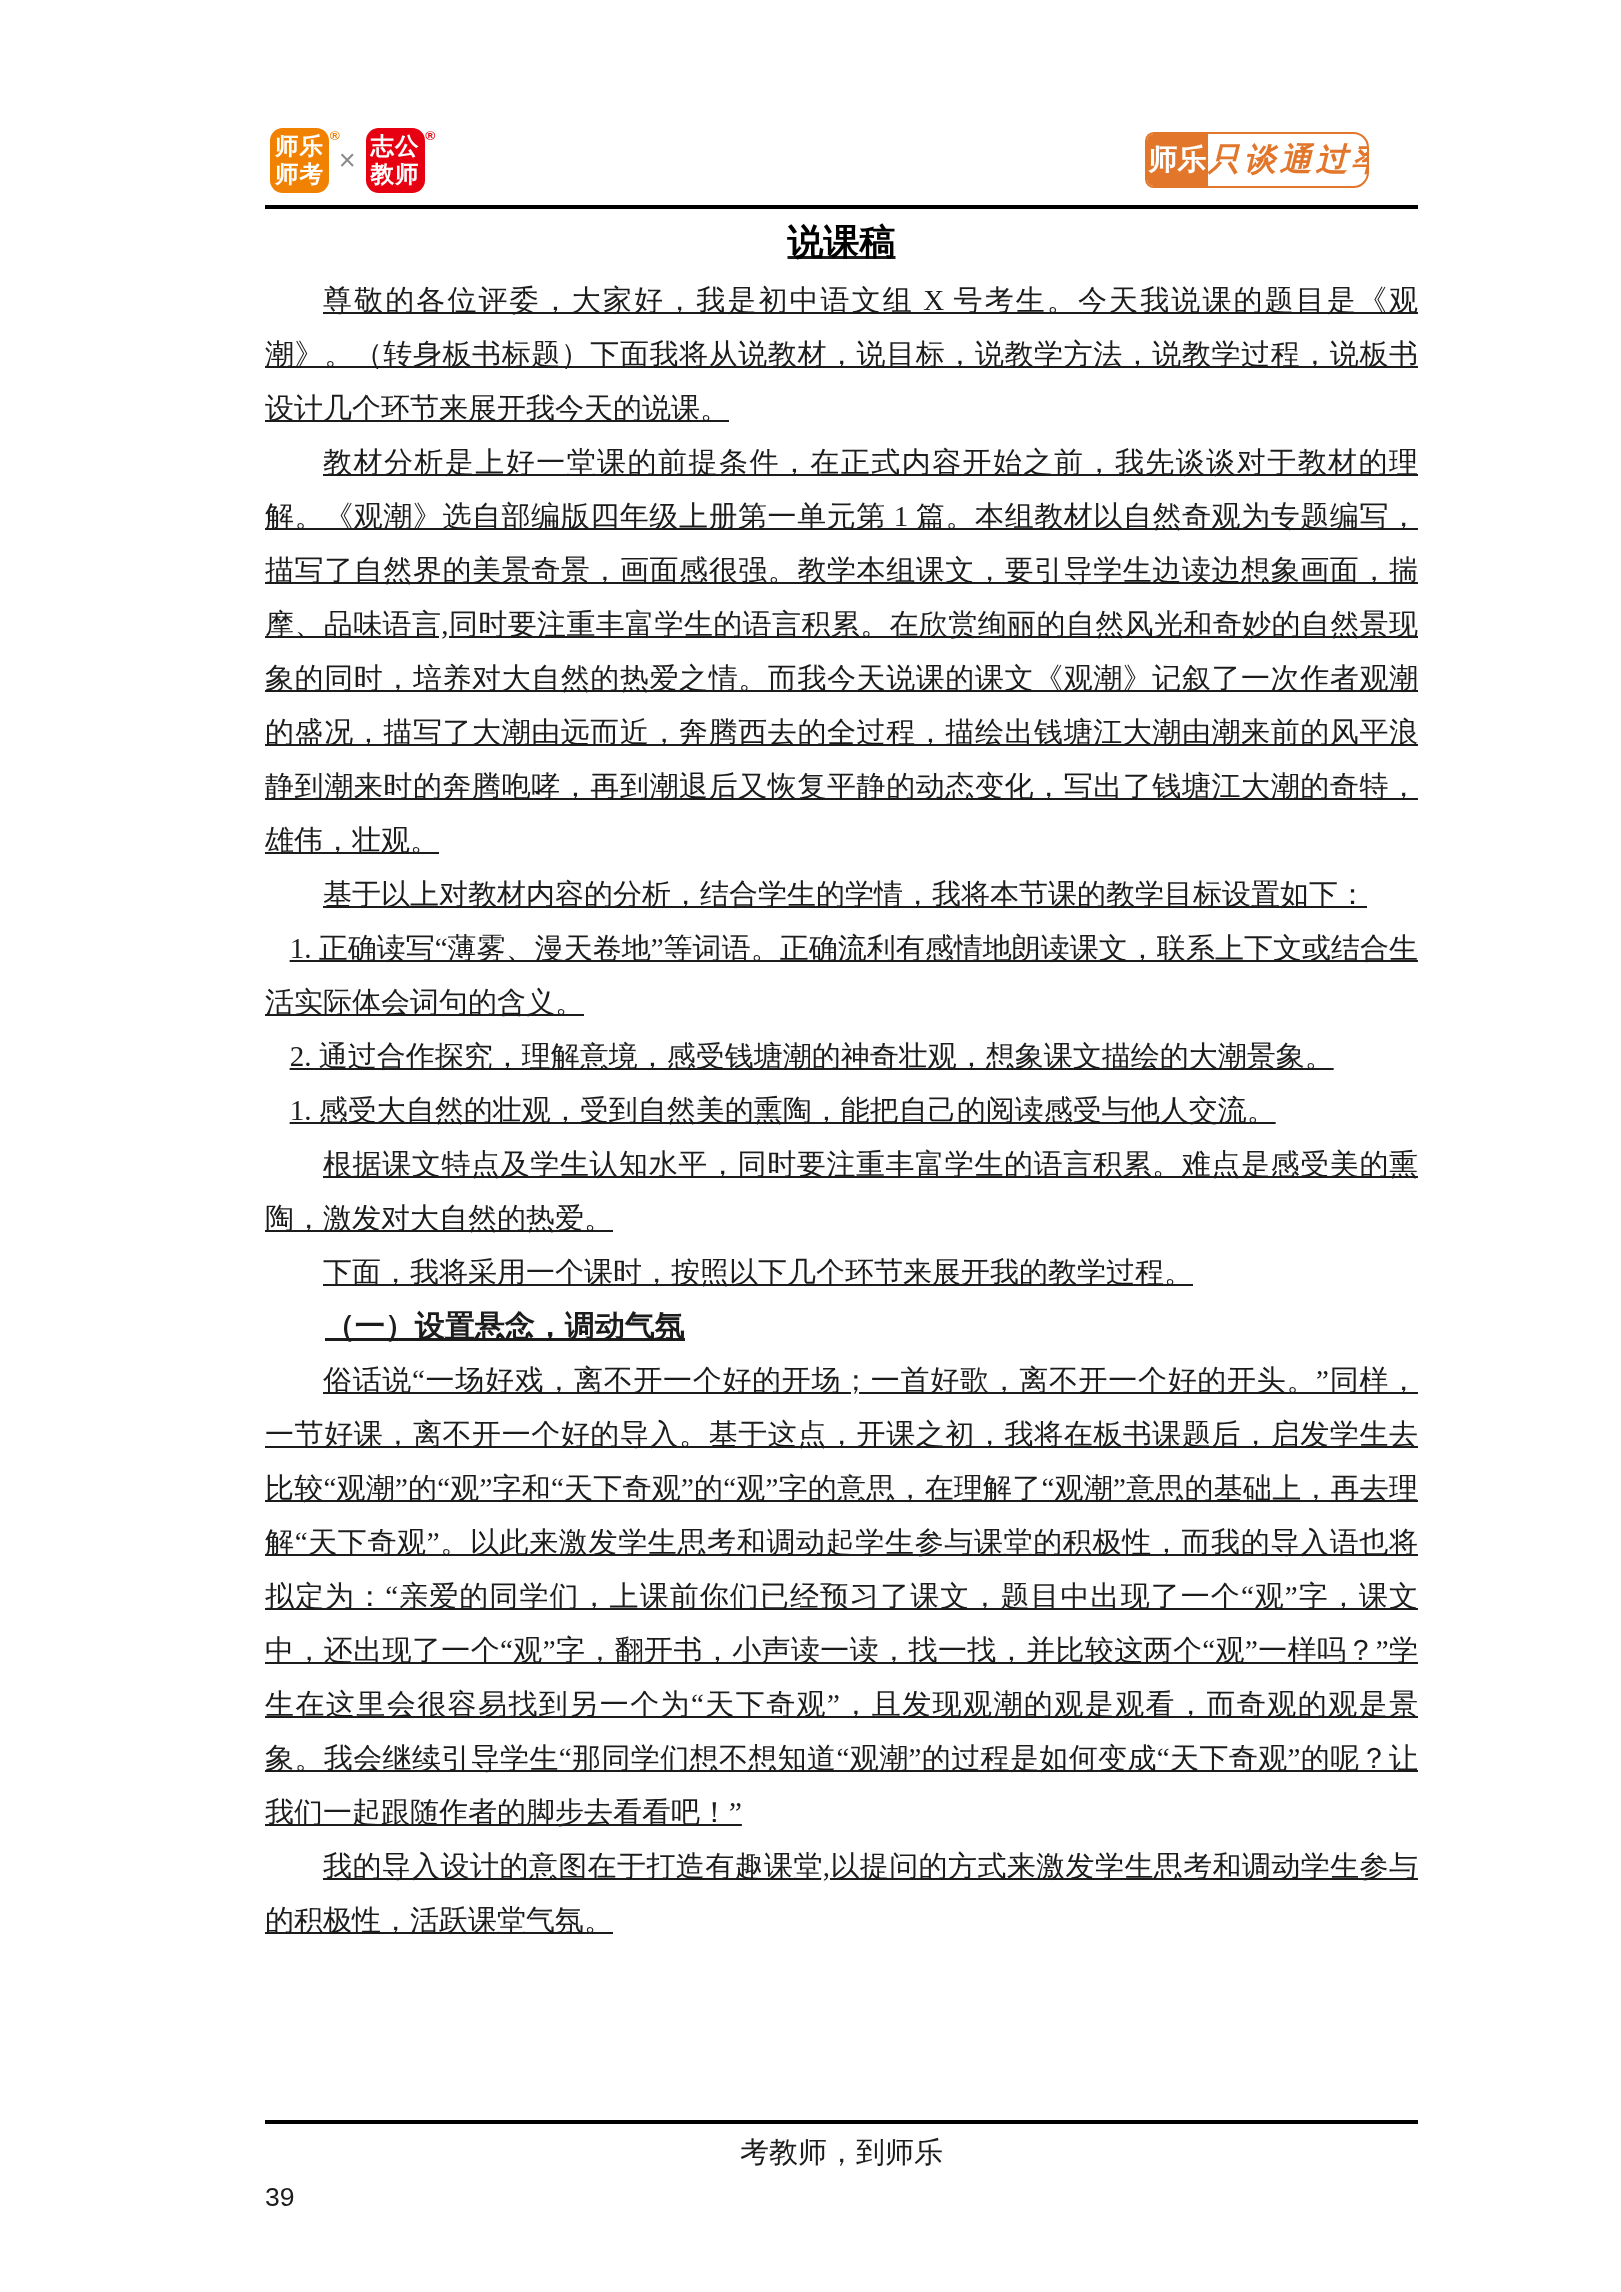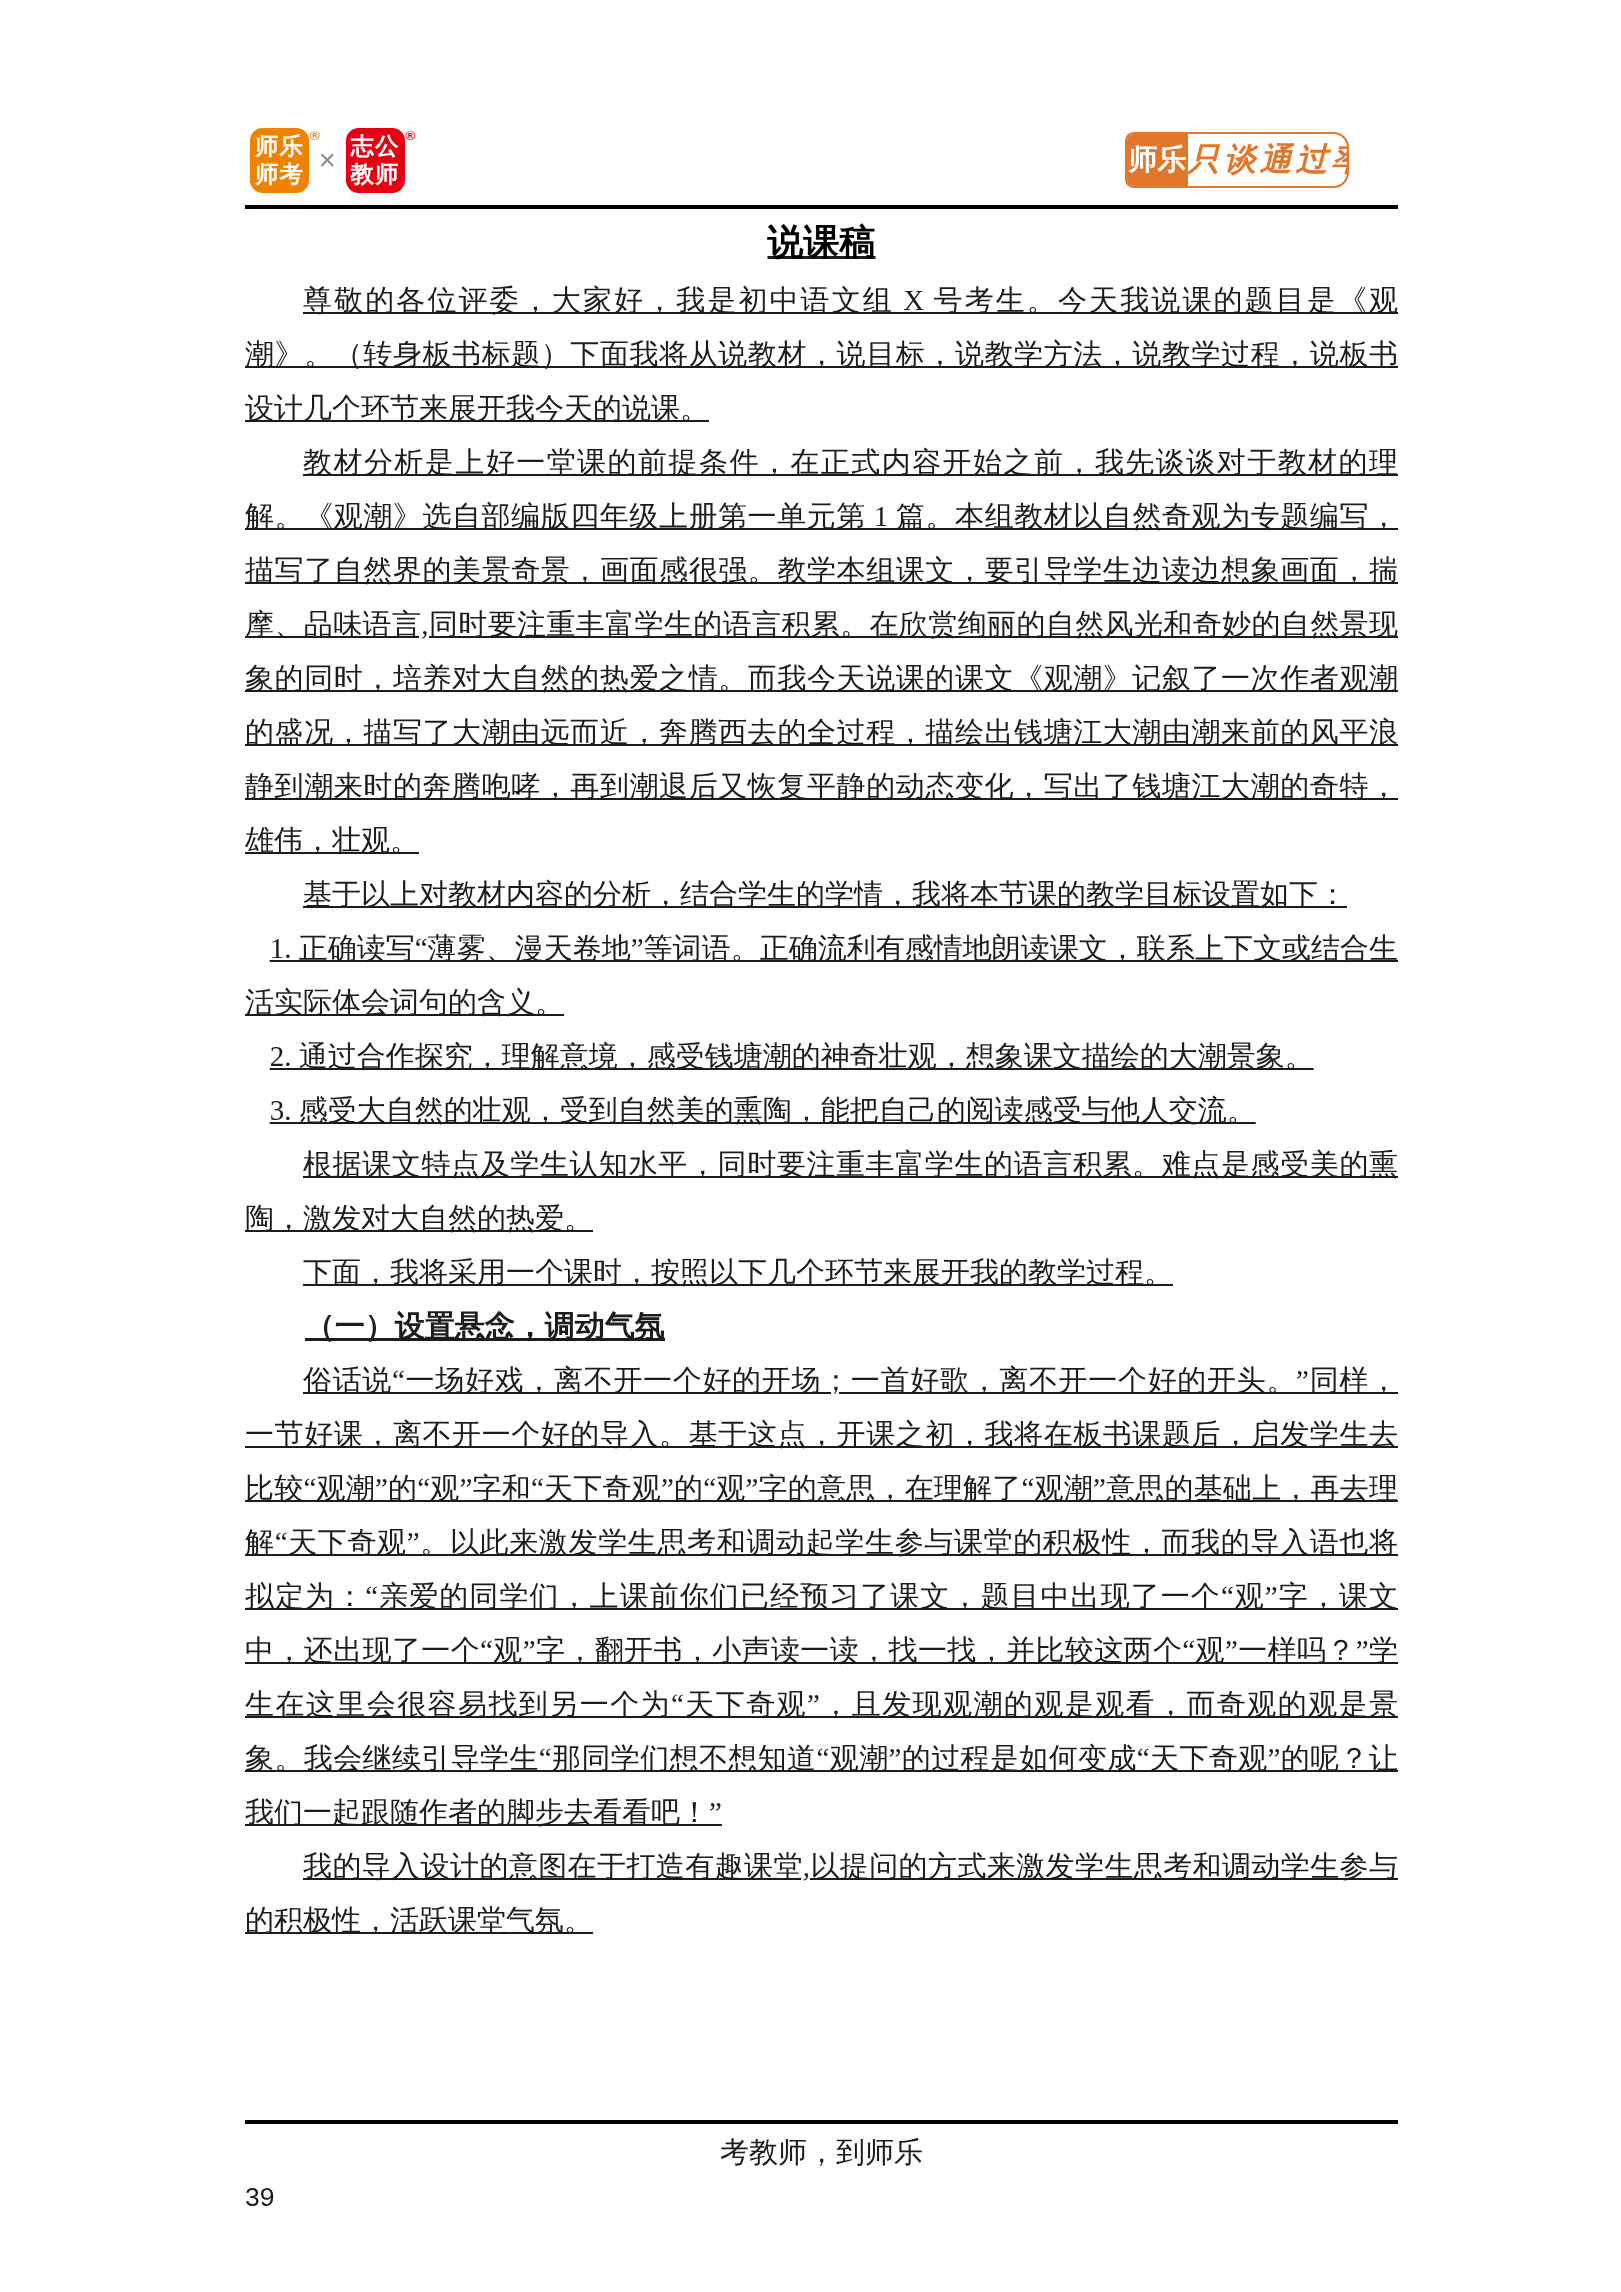--- a/index.html
+++ b/index.html
@@ -4,20 +4,21 @@
 <style>
   html, body { margin: 0; padding: 0; background: #ffffff; }
   .page {
     position: relative;
     width: 1419px;
     height: 2293px;
     background: #ffffff;
     overflow: hidden;
     font-family: "Liberation Serif", "DejaVu Serif", serif;
     color: #1c1c1c;
+    margin-left: 20px;
   }
 
   
   .logo-group-left {
     position: absolute;
     left: 250px;
     top: 128px;
     display: flex;
     align-items: center;
   }
@@ -183,21 +184,21 @@
 
   <div class="header-rule"></div>
 
   <div class="content">
     <h1 class="title">说课稿</h1>
     <p class="para">尊敬的各位评委，大家好，我是初中语文组 X 号考生。今天我说课的题目是《观潮》。（转身板书标题）下面我将从说教材，说目标，说教学方法，说教学过程，说板书设计几个环节来展开我今天的说课。</p>
     <p class="para">教材分析是上好一堂课的前提条件，在正式内容开始之前，我先谈谈对于教材的理解。《观潮》选自部编版四年级上册第一单元第 1 篇。本组教材以自然奇观为专题编写，描写了自然界的美景奇景，画面感很强。教学本组课文，要引导学生边读边想象画面，揣摩、品味语言,同时要注重丰富学生的语言积累。在欣赏绚丽的自然风光和奇妙的自然景现象的同时，培养对大自然的热爱之情。而我今天说课的课文《观潮》记叙了一次作者观潮的盛况，描写了大潮由远而近，奔腾西去的全过程，描绘出钱塘江大潮由潮来前的风平浪静到潮来时的奔腾咆哮，再到潮退后又恢复平静的动态变化，写出了钱塘江大潮的奇特，雄伟，壮观。</p>
     <p class="para">基于以上对教材内容的分析，结合学生的学情，我将本节课的教学目标设置如下：</p>
     <p class="list">1. 正确读写“薄雾、漫天卷地”等词语。正确流利有感情地朗读课文，联系上下文或结合生活实际体会词句的含义。</p>
     <p class="list">2. 通过合作探究，理解意境，感受钱塘潮的神奇壮观，想象课文描绘的大潮景象。</p>
-    <p class="list">3. 感受大自然的壮观，受到自然美的熏陶，能把自己的阅读感受与他人交流。</p>
+    <p class="list">1. 感受大自然的壮观，受到自然美的熏陶，能把自己的阅读感受与他人交流。</p>
     <p class="para">根据课文特点及学生认知水平，同时要注重丰富学生的语言积累。难点是感受美的熏陶，激发对大自然的热爱。</p>
     <p class="para">下面，我将采用一个课时，按照以下几个环节来展开我的教学过程。</p>
     <p class="heading">（一）设置悬念，调动气氛</p>
     <p class="para">俗话说“一场好戏，离不开一个好的开场；一首好歌，离不开一个好的开头。”同样，一节好课，离不开一个好的导入。基于这点，开课之初，我将在板书课题后，启发学生去比较“观潮”的“观”字和“天下奇观”的“观”字的意思，在理解了“观潮”意思的基础上，再去理解“天下奇观”。以此来激发学生思考和调动起学生参与课堂的积极性，而我的导入语也将拟定为：“亲爱的同学们，上课前你们已经预习了课文，题目中出现了一个“观”字，课文中，还出现了一个“观”字，翻开书，小声读一读，找一找，并比较这两个“观”一样吗？”学生在这里会很容易找到另一个为“天下奇观”，且发现观潮的观是观看，而奇观的观是景象。我会继续引导学生“那同学们想不想知道“观潮”的过程是如何变成“天下奇观”的呢？让我们一起跟随作者的脚步去看看吧！”</p>
     <p class="para">我的导入设计的意图在于打造有趣课堂,以提问的方式来激发学生思考和调动学生参与的积极性，活跃课堂气氛。</p>
   </div>
 
   <div class="footer-rule"></div>
   <div class="footer-slogan">考教师，到师乐</div>
   <div class="page-number">39</div>

